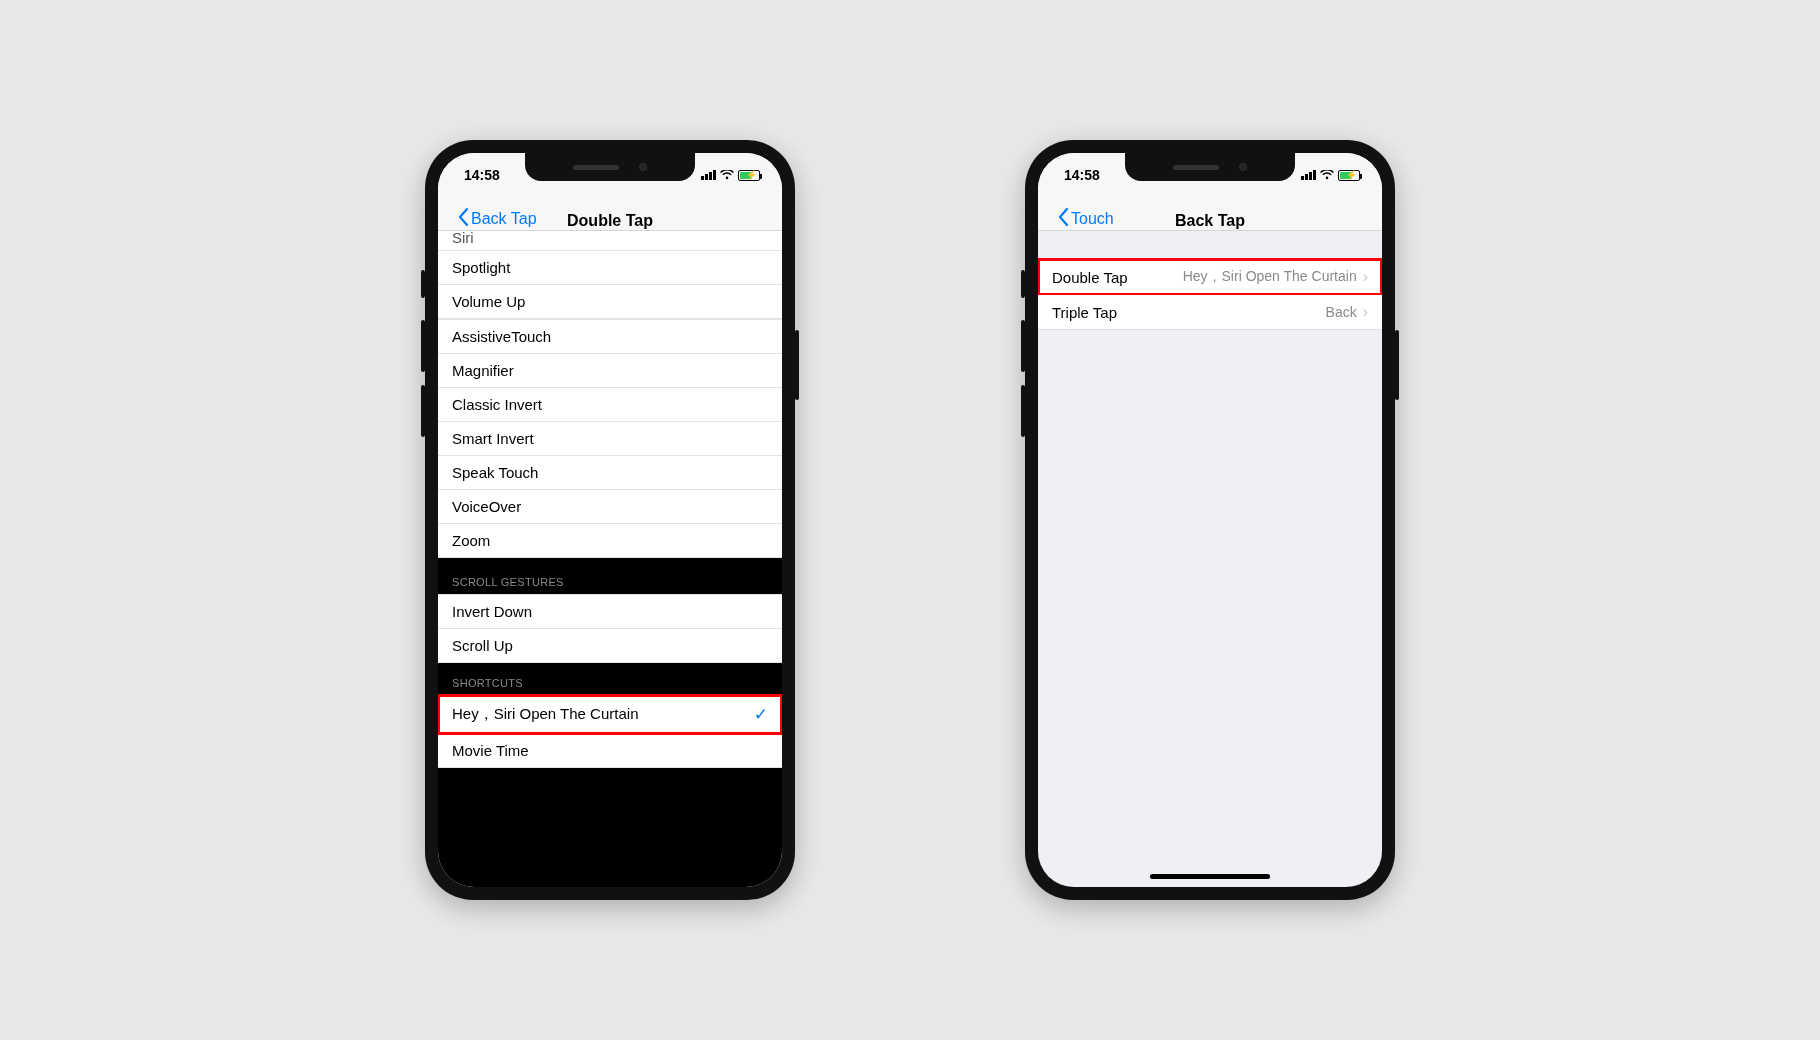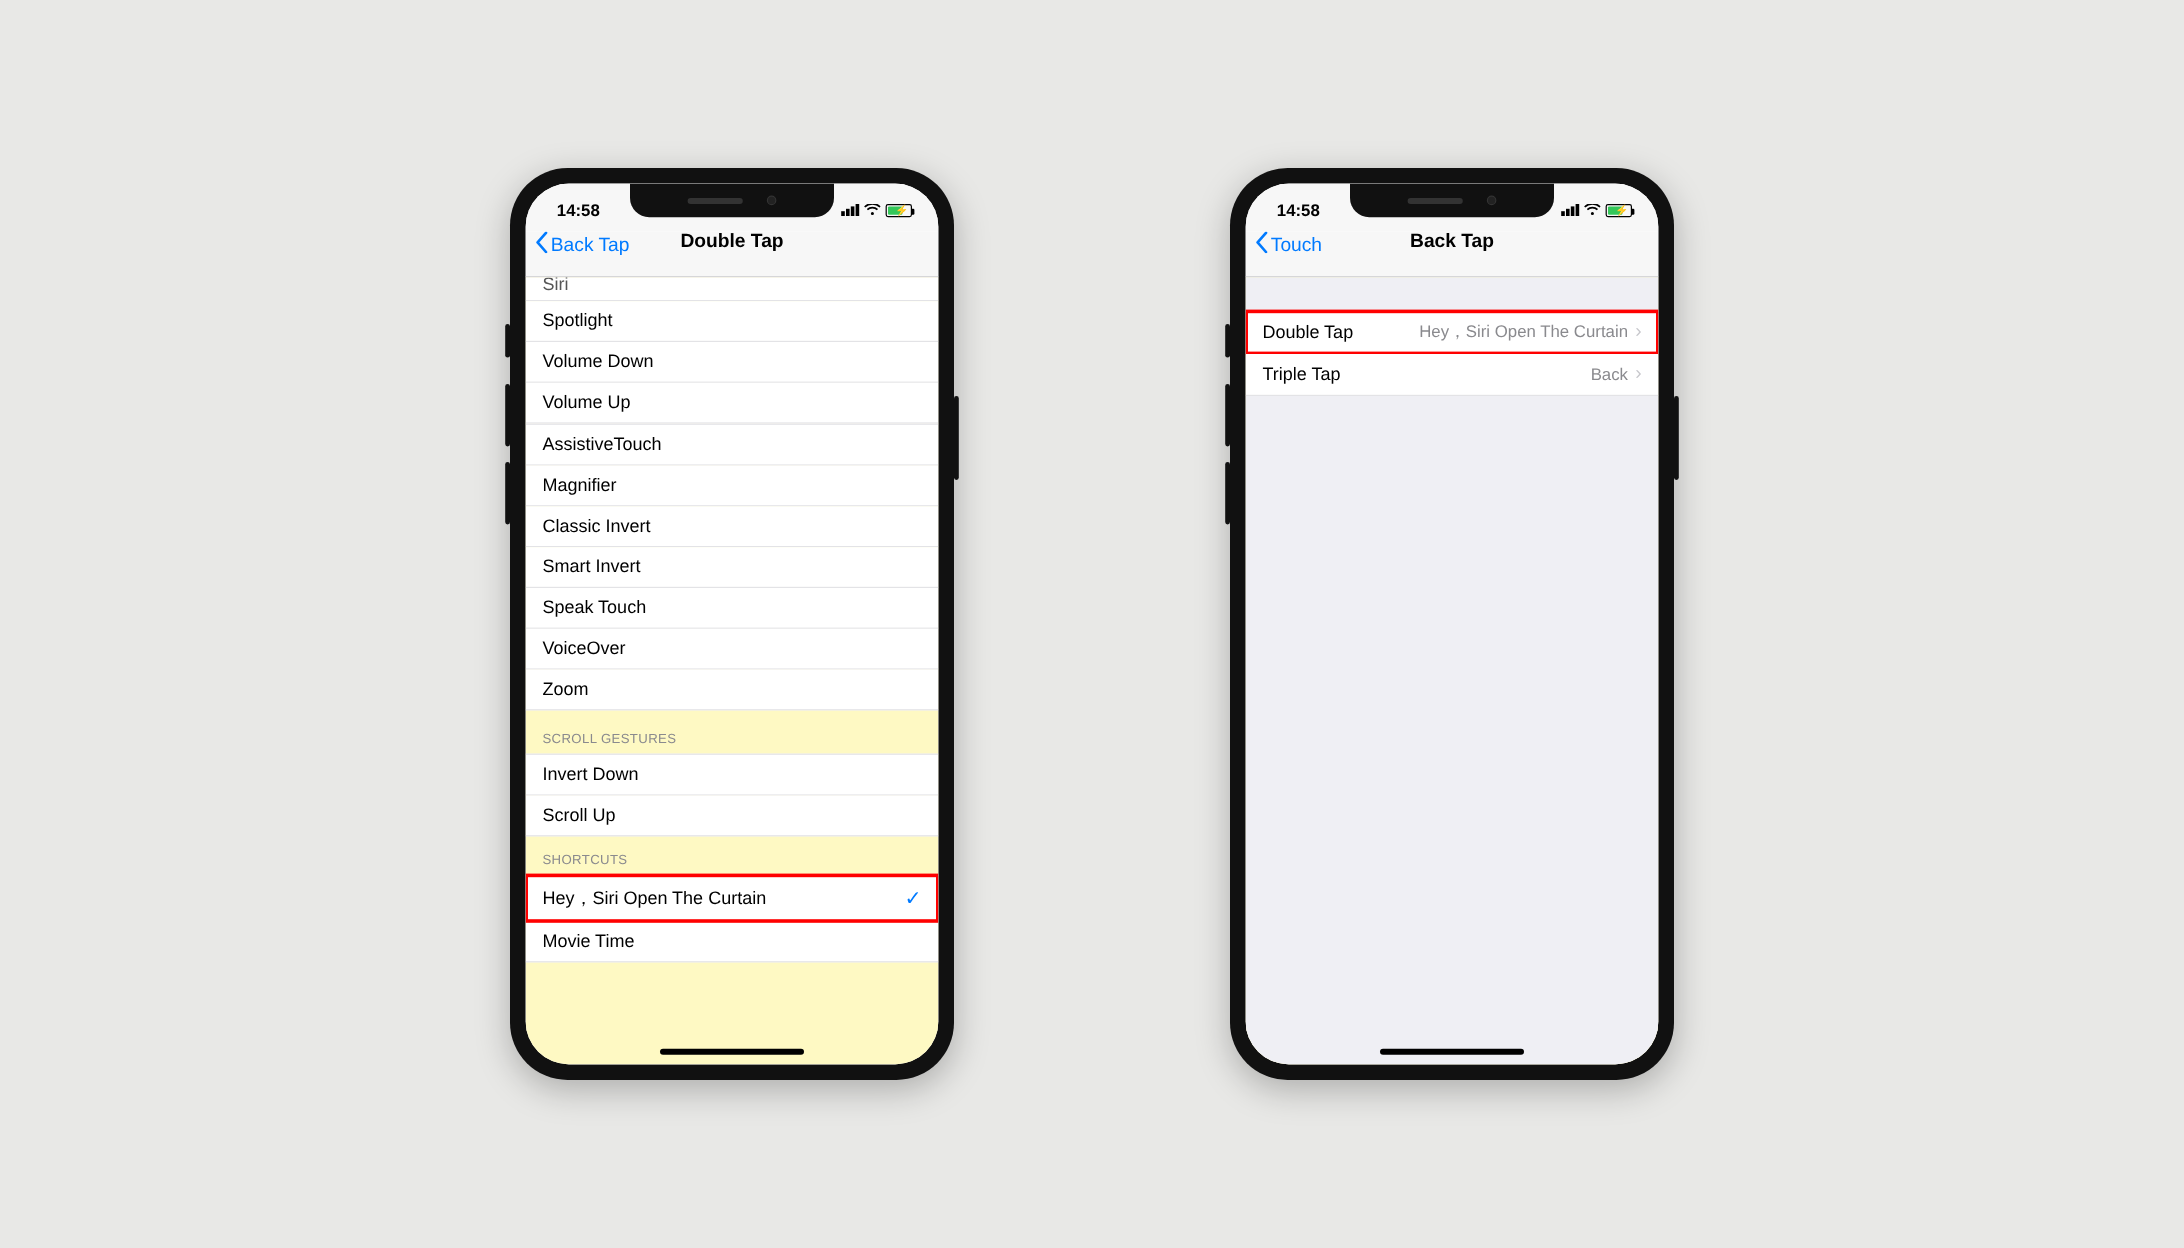--- a/index.html
+++ b/index.html
@@ -74,23 +74,23 @@
     width:22px;height:11px;border:1px solid #000;border-radius:2px;position:relative;
   }
   .batt::after{content:"";position:absolute;right:-3px;top:3px;width:2px;height:5px;background:#000;border-radius:0 1px 1px 0;}
   .batt .fill{position:absolute;left:1px;top:1px;bottom:1px;width:60%;background:#34c759;border-radius:1px;}
   .batt .bolt{position:absolute;left:7px;top:-1px;font-size:9px;color:#000;}
   .navhdr {
     height: 38px;
     background: #f7f7f7;
     border-bottom: 1px solid #d6d6d8;
     display: flex;
-    align-items: flex-start;
+    align-items: flex-end;
     position: relative;
-    padding: 0 8px;
+    padding: 0 20px;
   }
   .navback {
     color: #007aff;
     font-size: 16px;
     display:flex; align-items:center; gap:2px;
     cursor:pointer;
   }
   .navtitle {
     position: absolute;
     left: 0; right: 0;
@@ -127,21 +127,21 @@
   .cell .right { color:#8a8a8e; font-size:14px; display:flex; align-items:center; gap:6px;}
   .chevron { color:#c7c7cc; font-size:16px; }
   .check { color:#007aff; font-size:17px; }
   .highlight-red { outline: 3px solid #ff0000; outline-offset: -2px; }
   .homebar {
     position:absolute; bottom:8px; left:50%; transform:translateX(-50%);
     width:120px; height:5px; background:#000; border-radius:3px;
   }
   
   .partial-top { height:20px; padding-top:0; padding-bottom:4px; color:#555; font-size:15px; border-bottom:1px solid #e3e3e6; background:#fff; display:flex; align-items:flex-end; padding-left:14px;}
-  .screen.gray .content { background:#fef9c3; }
+  .screen.gray .content { background:#000000; }
   .spacerfill { background:#efeff4; flex:1; }
   .phone2 .content { display:flex; flex-direction:column; }
   .gap-above { height: 28px; background:#efeff4; }
 </style>
 </head>
 <body>
 
 <div class="phone">
   <div class="btn-left1"></div>
     <div class="btn-left2"></div>
@@ -182,23 +182,20 @@
         <span>Back Tap</span>
       </div>
       <div class="navtitle">Double Tap</div>
     </div>
     <div class="content">
       <div class="partial-top">Siri</div>
       <div class="cell">
           <span>Spotlight</span>
         </div>
       <div class="cell">
-          <span>Volume Down</span>
-        </div>
-      <div class="cell">
           <span>Volume Up</span>
         </div>
 
       <div class="cell first">
           <span>AssistiveTouch</span>
         </div>
       <div class="cell">
           <span>Magnifier</span>
         </div>
       <div class="cell">

